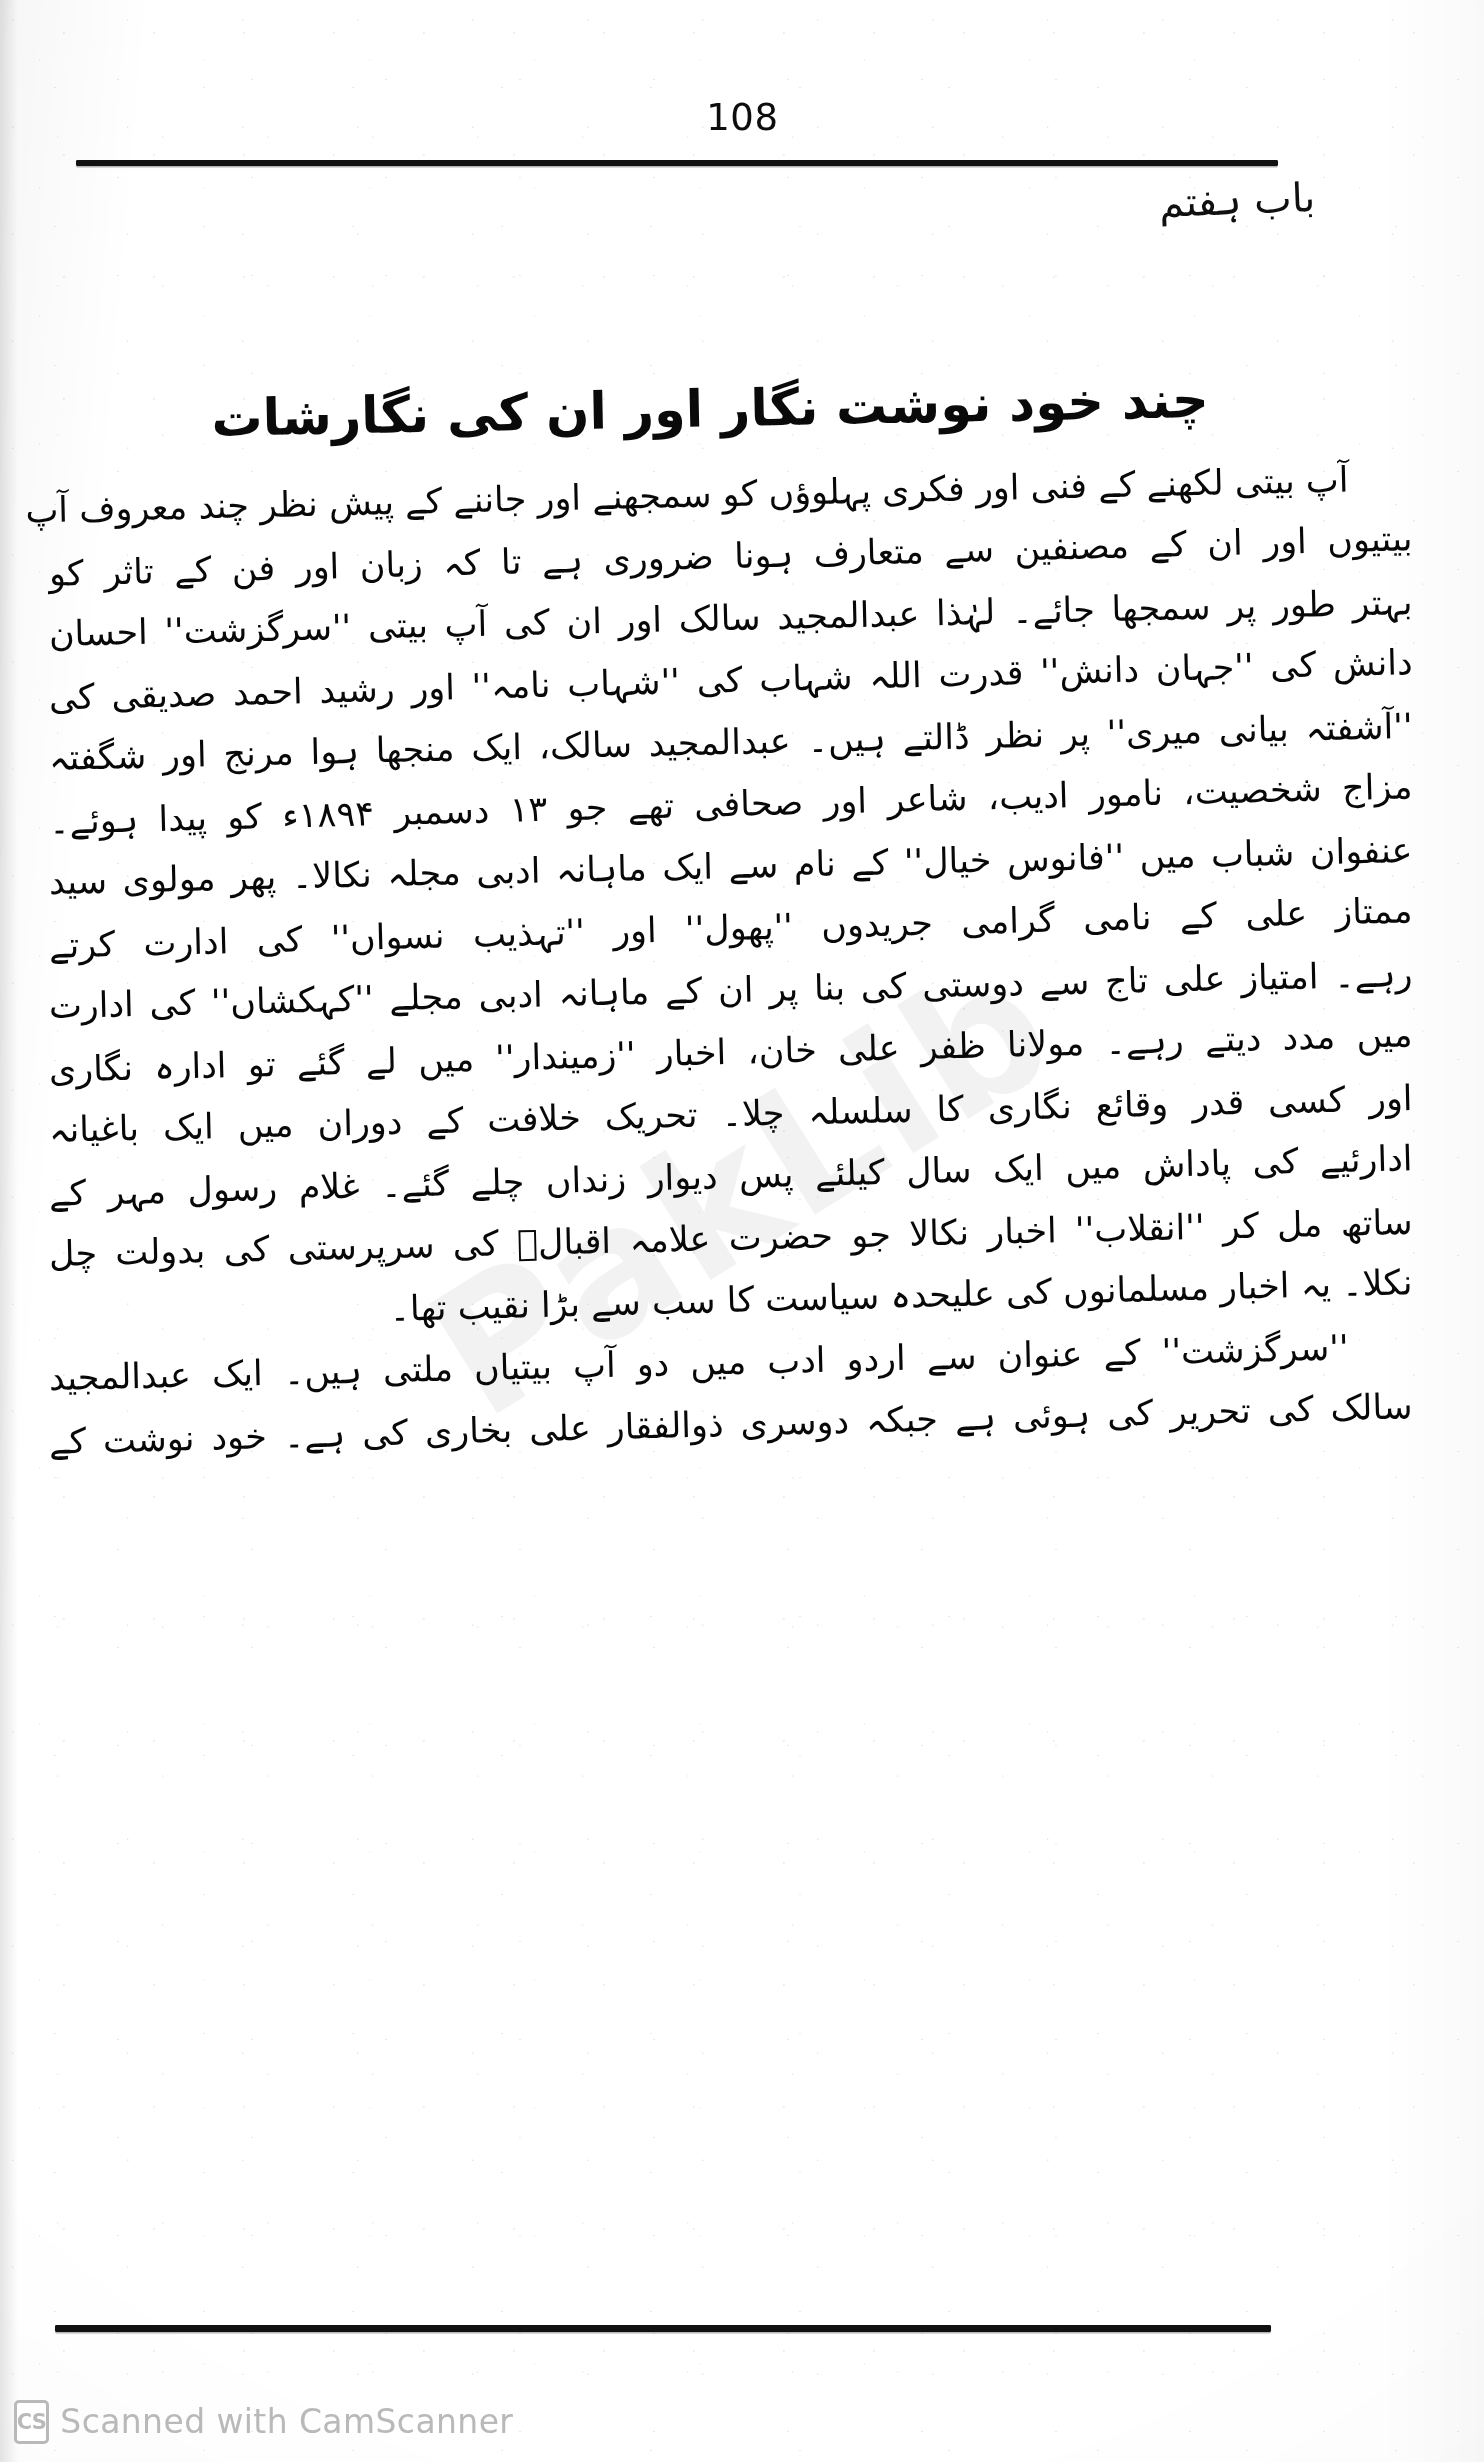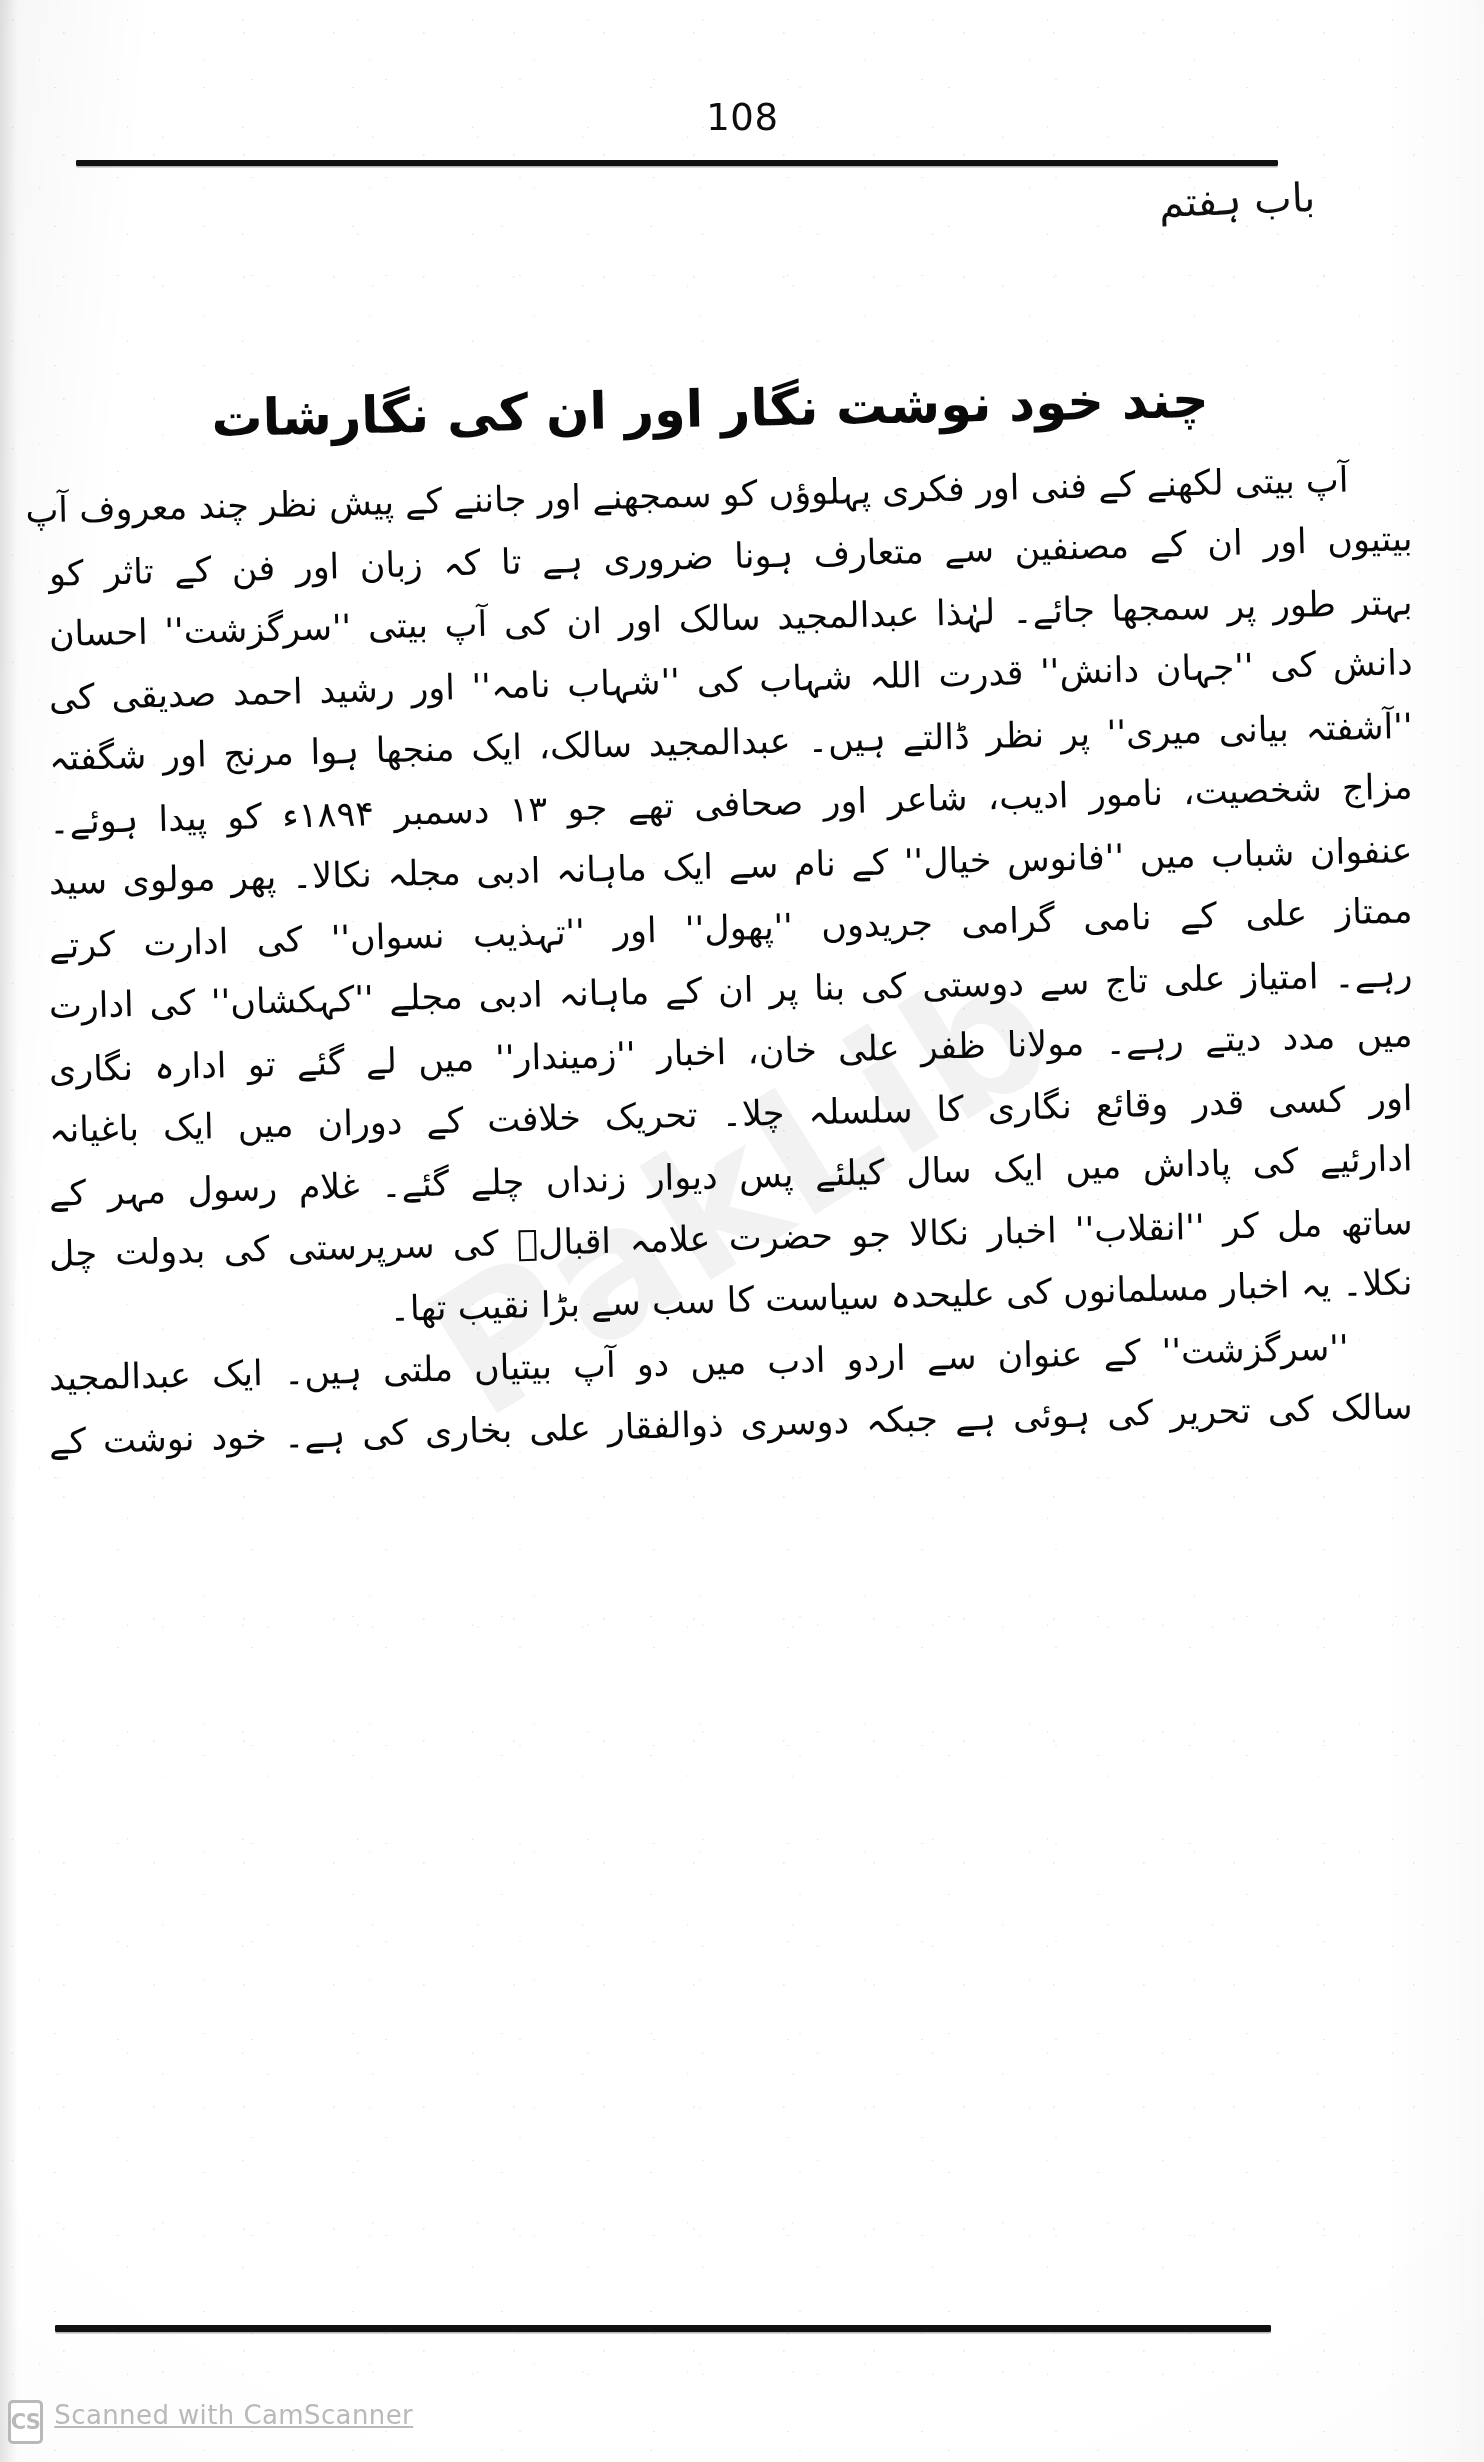--- a/index.html
+++ b/index.html
@@ -168,24 +168,24 @@
   }
   
   .body-line:nth-child(odd)  { transform: rotate(-1.35deg); }
   .body-line:nth-child(even) { transform: rotate(-1.5deg); }
   .body-line.indent { text-indent: 64px; text-align-last: justify; }
   .body-line.last   { text-align-last: right; }
 
   
   .cs-footer {
     position: absolute;
-    left: 8px;
+    left: 14px;
     bottom: 18.4px;
     display: flex;
-    align-items: flex-start;
+    align-items: center;
     gap: 11.3px;
     z-index: 10;
   }
   .cs-logo {
     width: 35px;
     height: 44px;
     border: 3.5px solid #b9b9b9;
     border-radius: 5px;
     display: flex;
     align-items: center;
@@ -193,24 +193,23 @@
     font-family: "DejaVu Sans", sans-serif;
     font-weight: 700;
     font-size: 21px;
     color: #b9b9b9;
     letter-spacing: -0.7px;
     box-sizing: border-box;
     background: #fff;
   }
   .cs-text {
     font-family: "DejaVu Sans", sans-serif;
-    font-size: 26px;
+    font-size: 33px;
     color: #b9b9b9;
     letter-spacing: 0.4px;
-    text-decoration: underline;
   }
 </style>
 </head>
 <body>
 
 <div class="page">
 
   <div class="watermark">
     <span>PakLib</span>
   </div>

